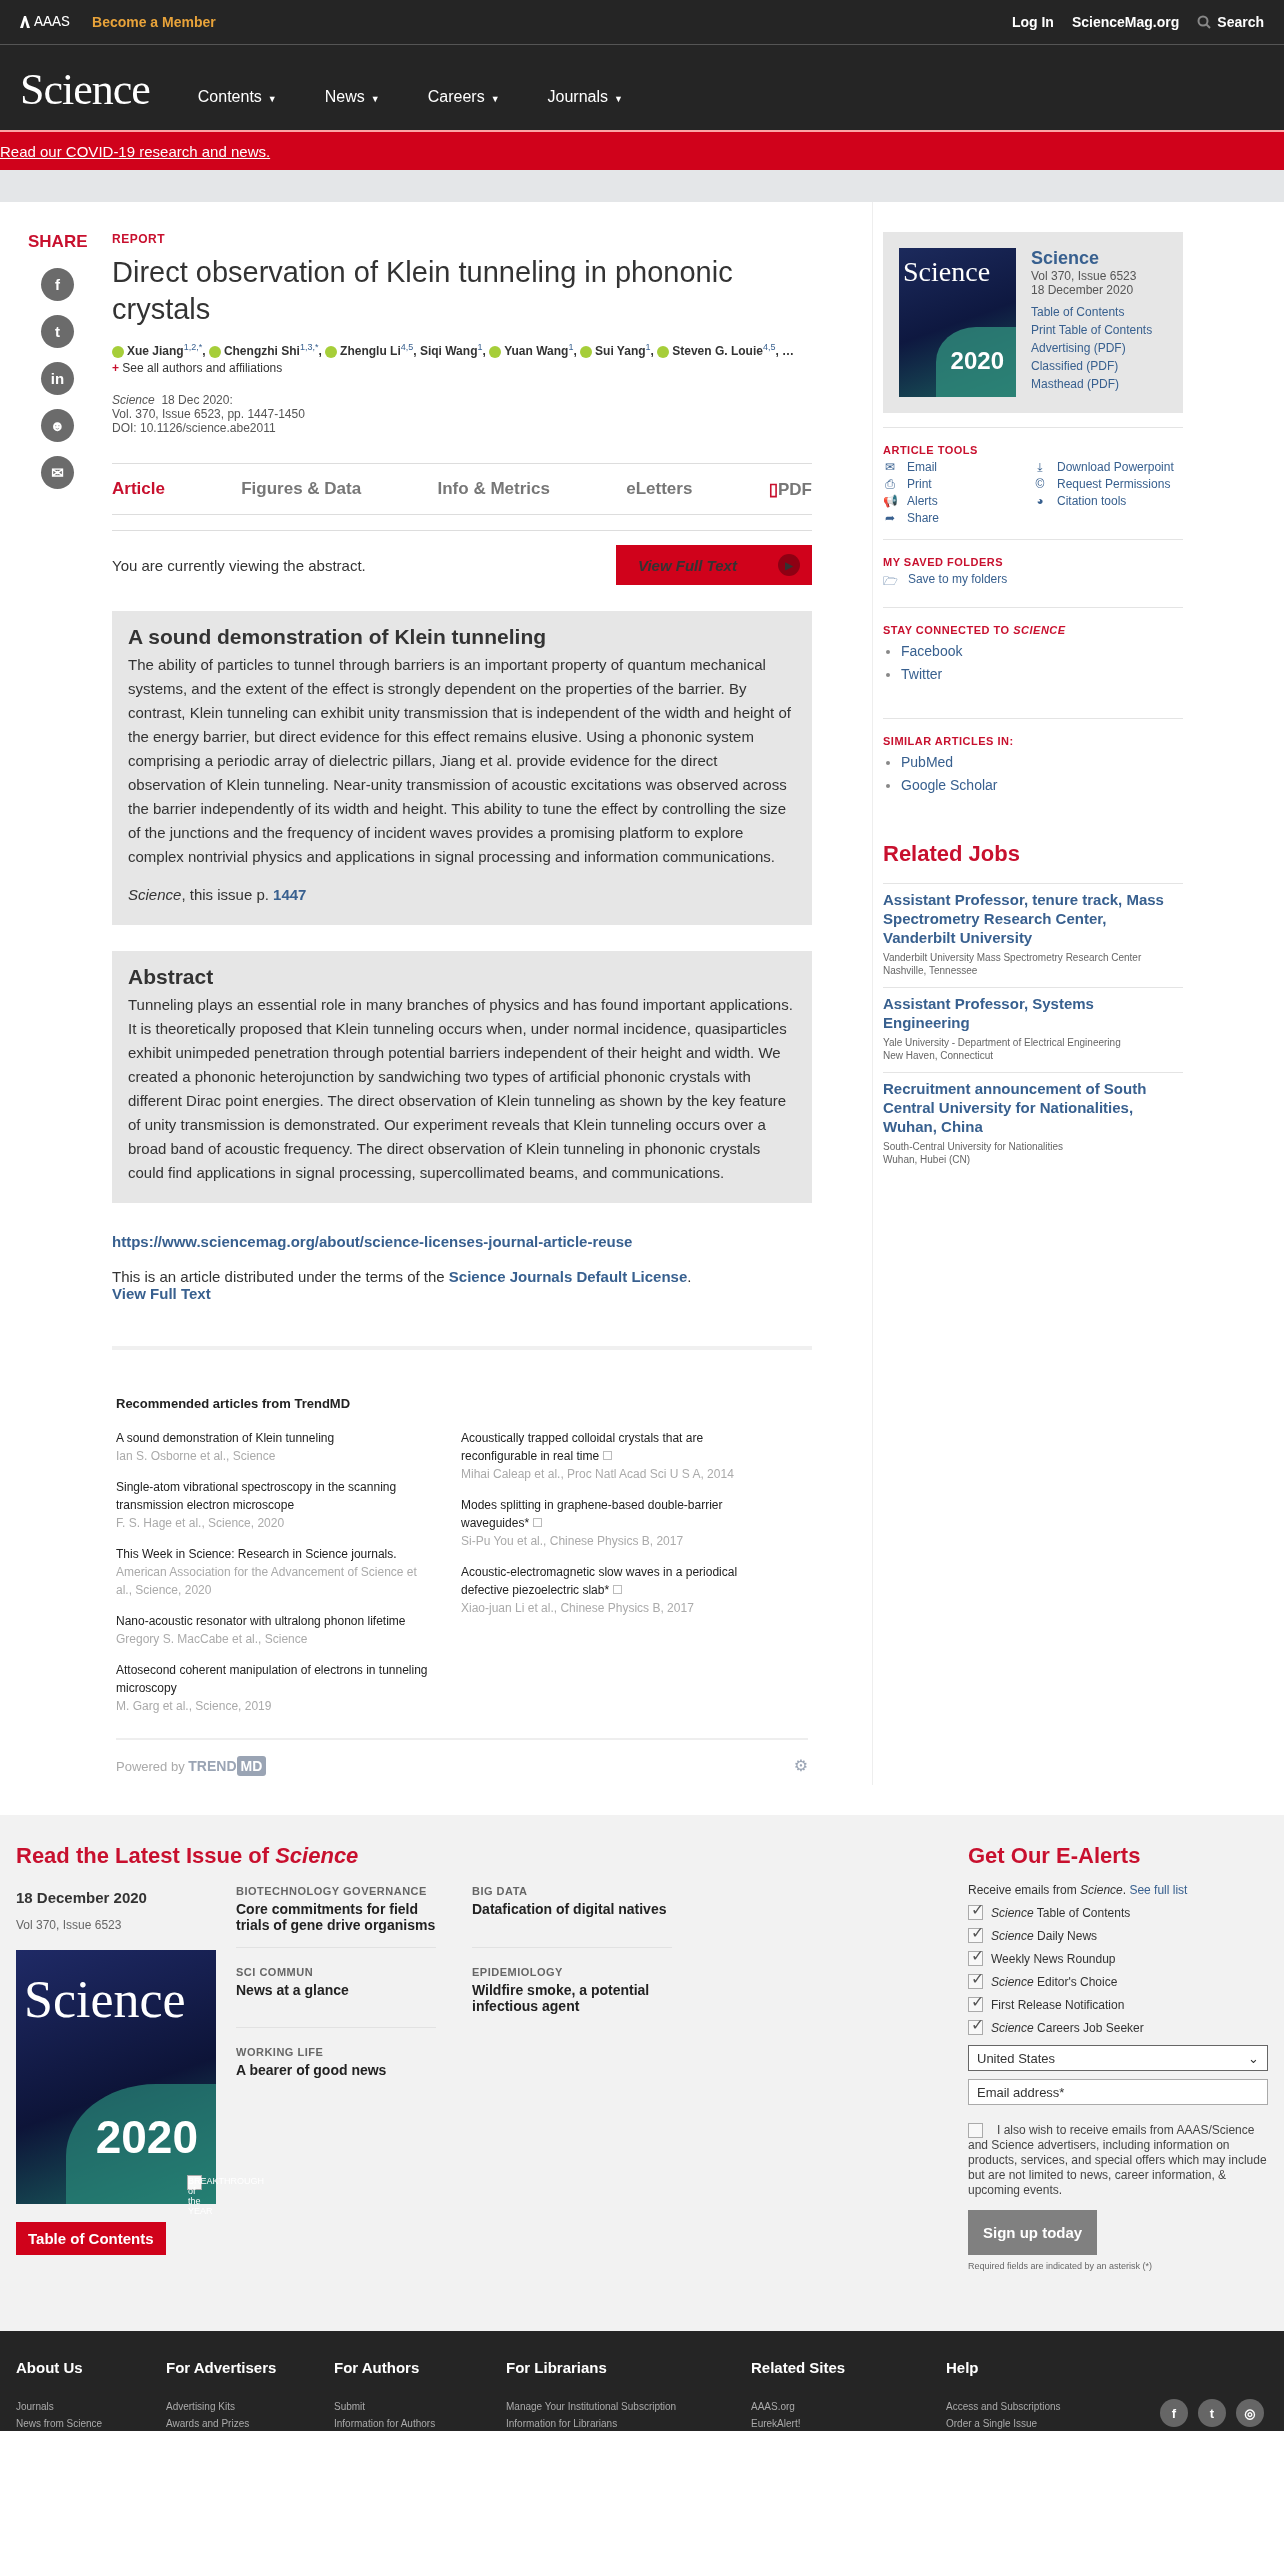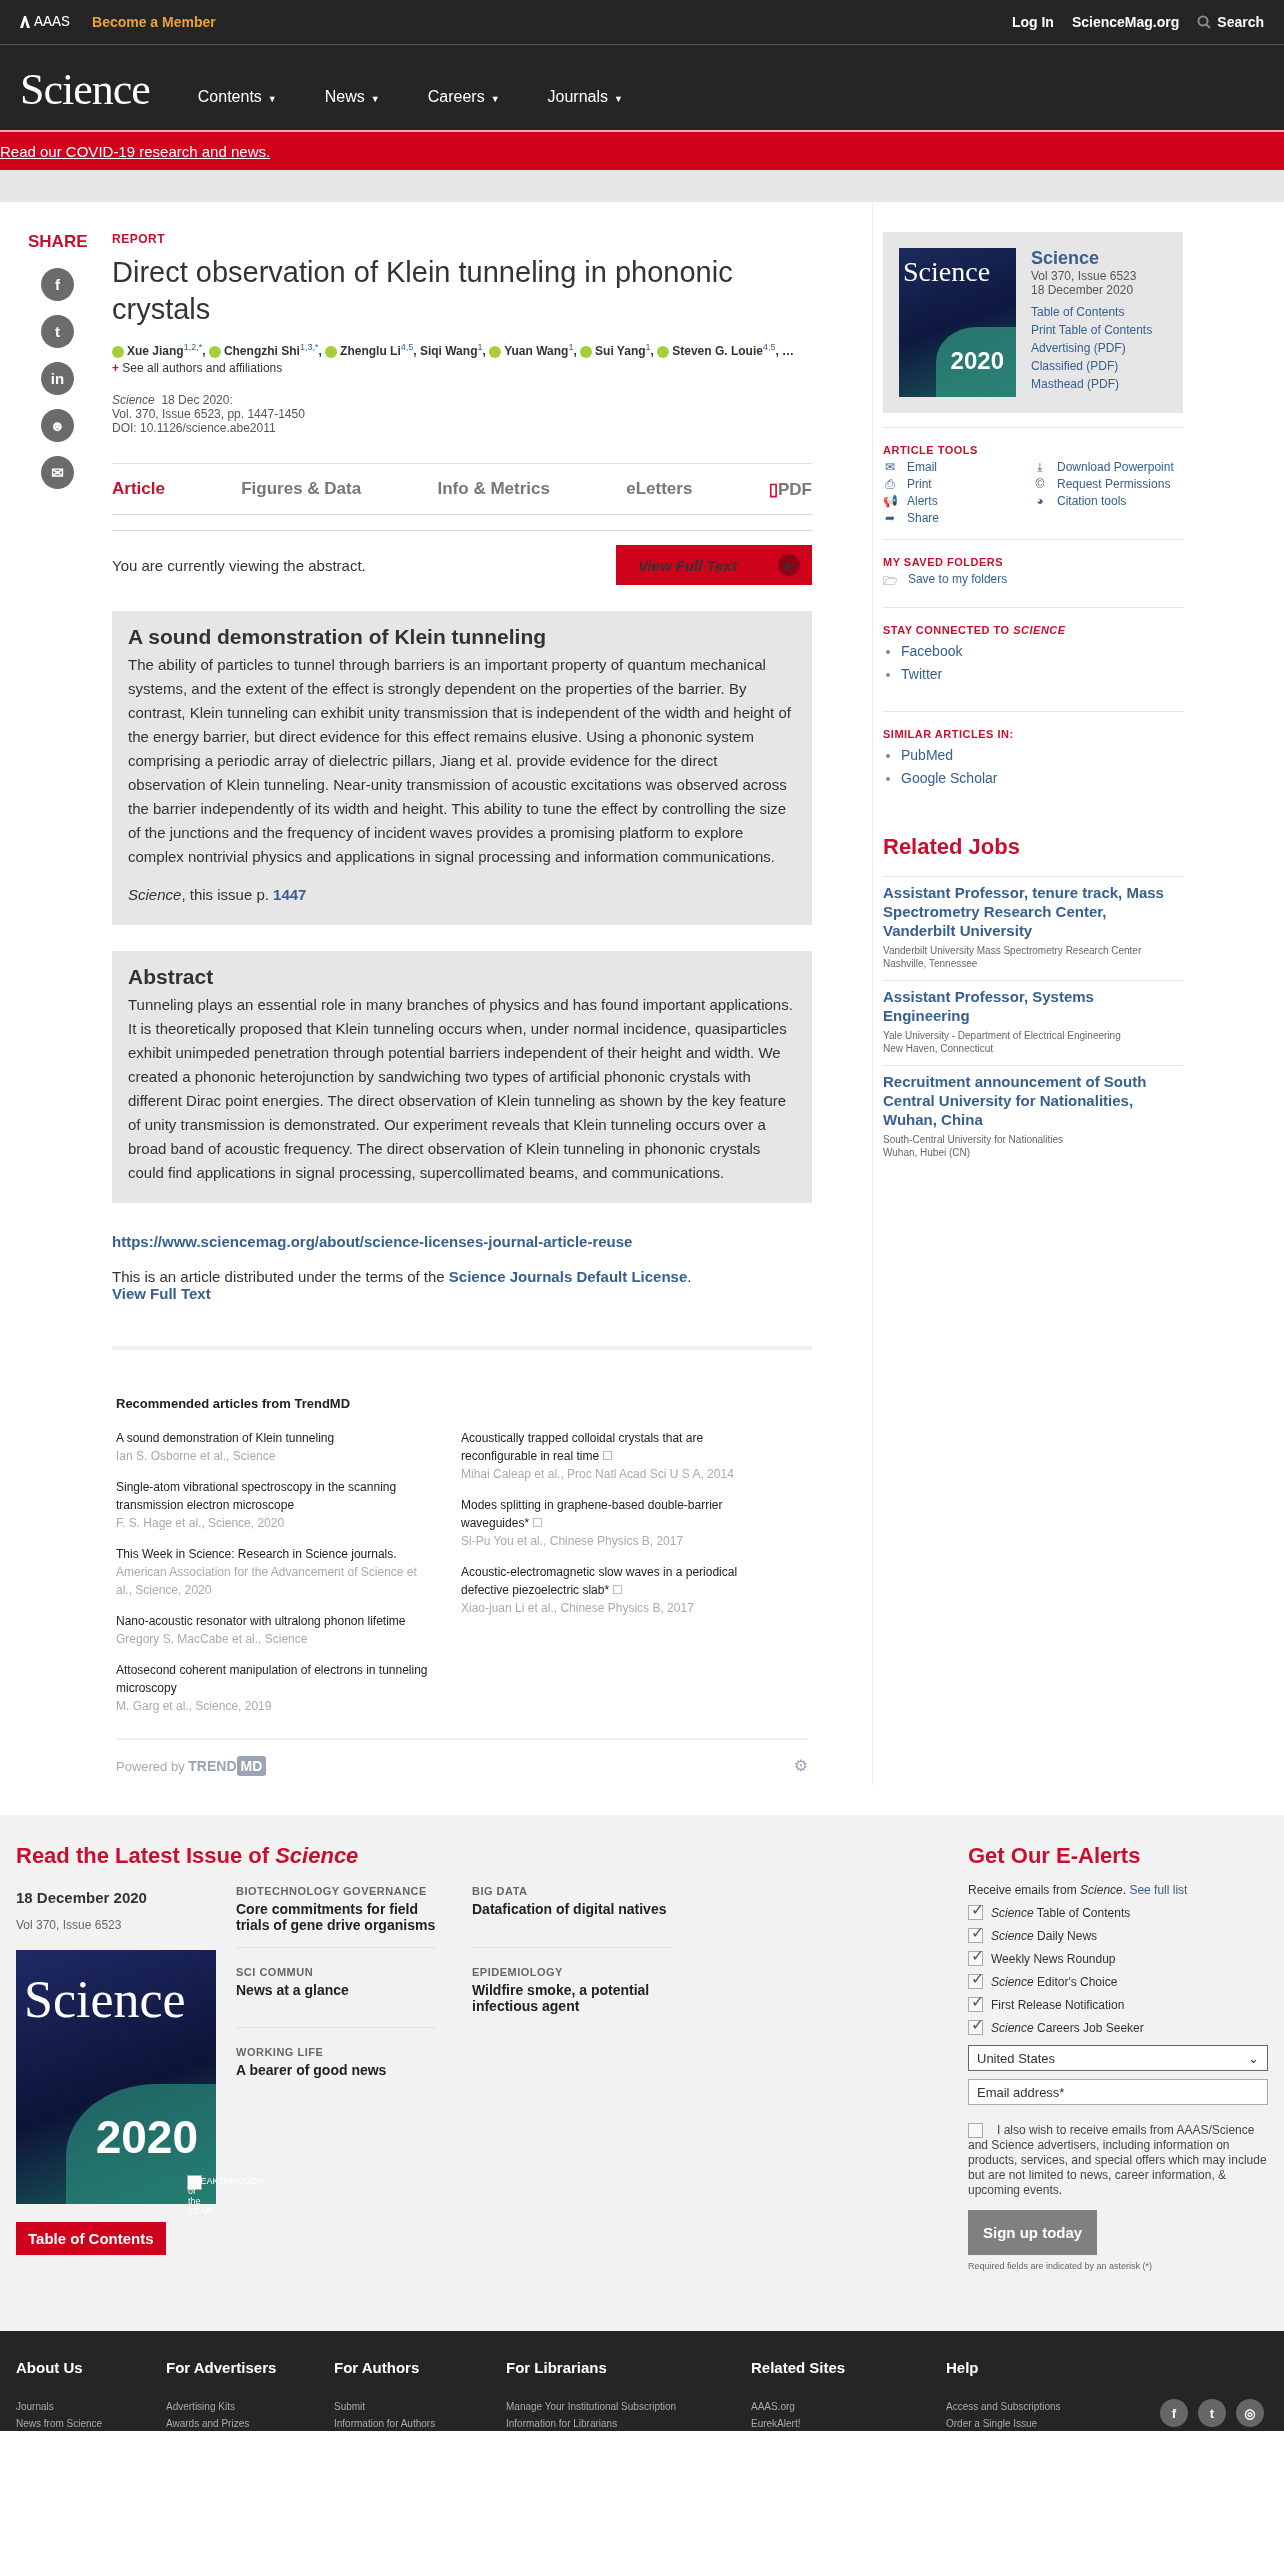--- a/index.html
+++ b/index.html
@@ -322,21 +322,21 @@
       </div>
 
       <div class="sb-section">
         <div class="sb-h"><span>STAY CONNECTED TO </span><i>SCIENCE</i></div>
         <ul class="sb-list">
           <li>Facebook</li>
           <li>Twitter</li>
         </ul>
       </div>
 
-      <div class="sb-section" style="margin-top:25px">
+      <div class="sb-section" style="margin-top:32px">
         <div class="sb-h">SIMILAR ARTICLES IN:</div>
         <ul class="sb-list">
           <li>PubMed</li>
           <li>Google Scholar</li>
         </ul>
       </div>
 
       <div class="jobs">
         <h2>Related Jobs</h2>
         <div id="jobs">

